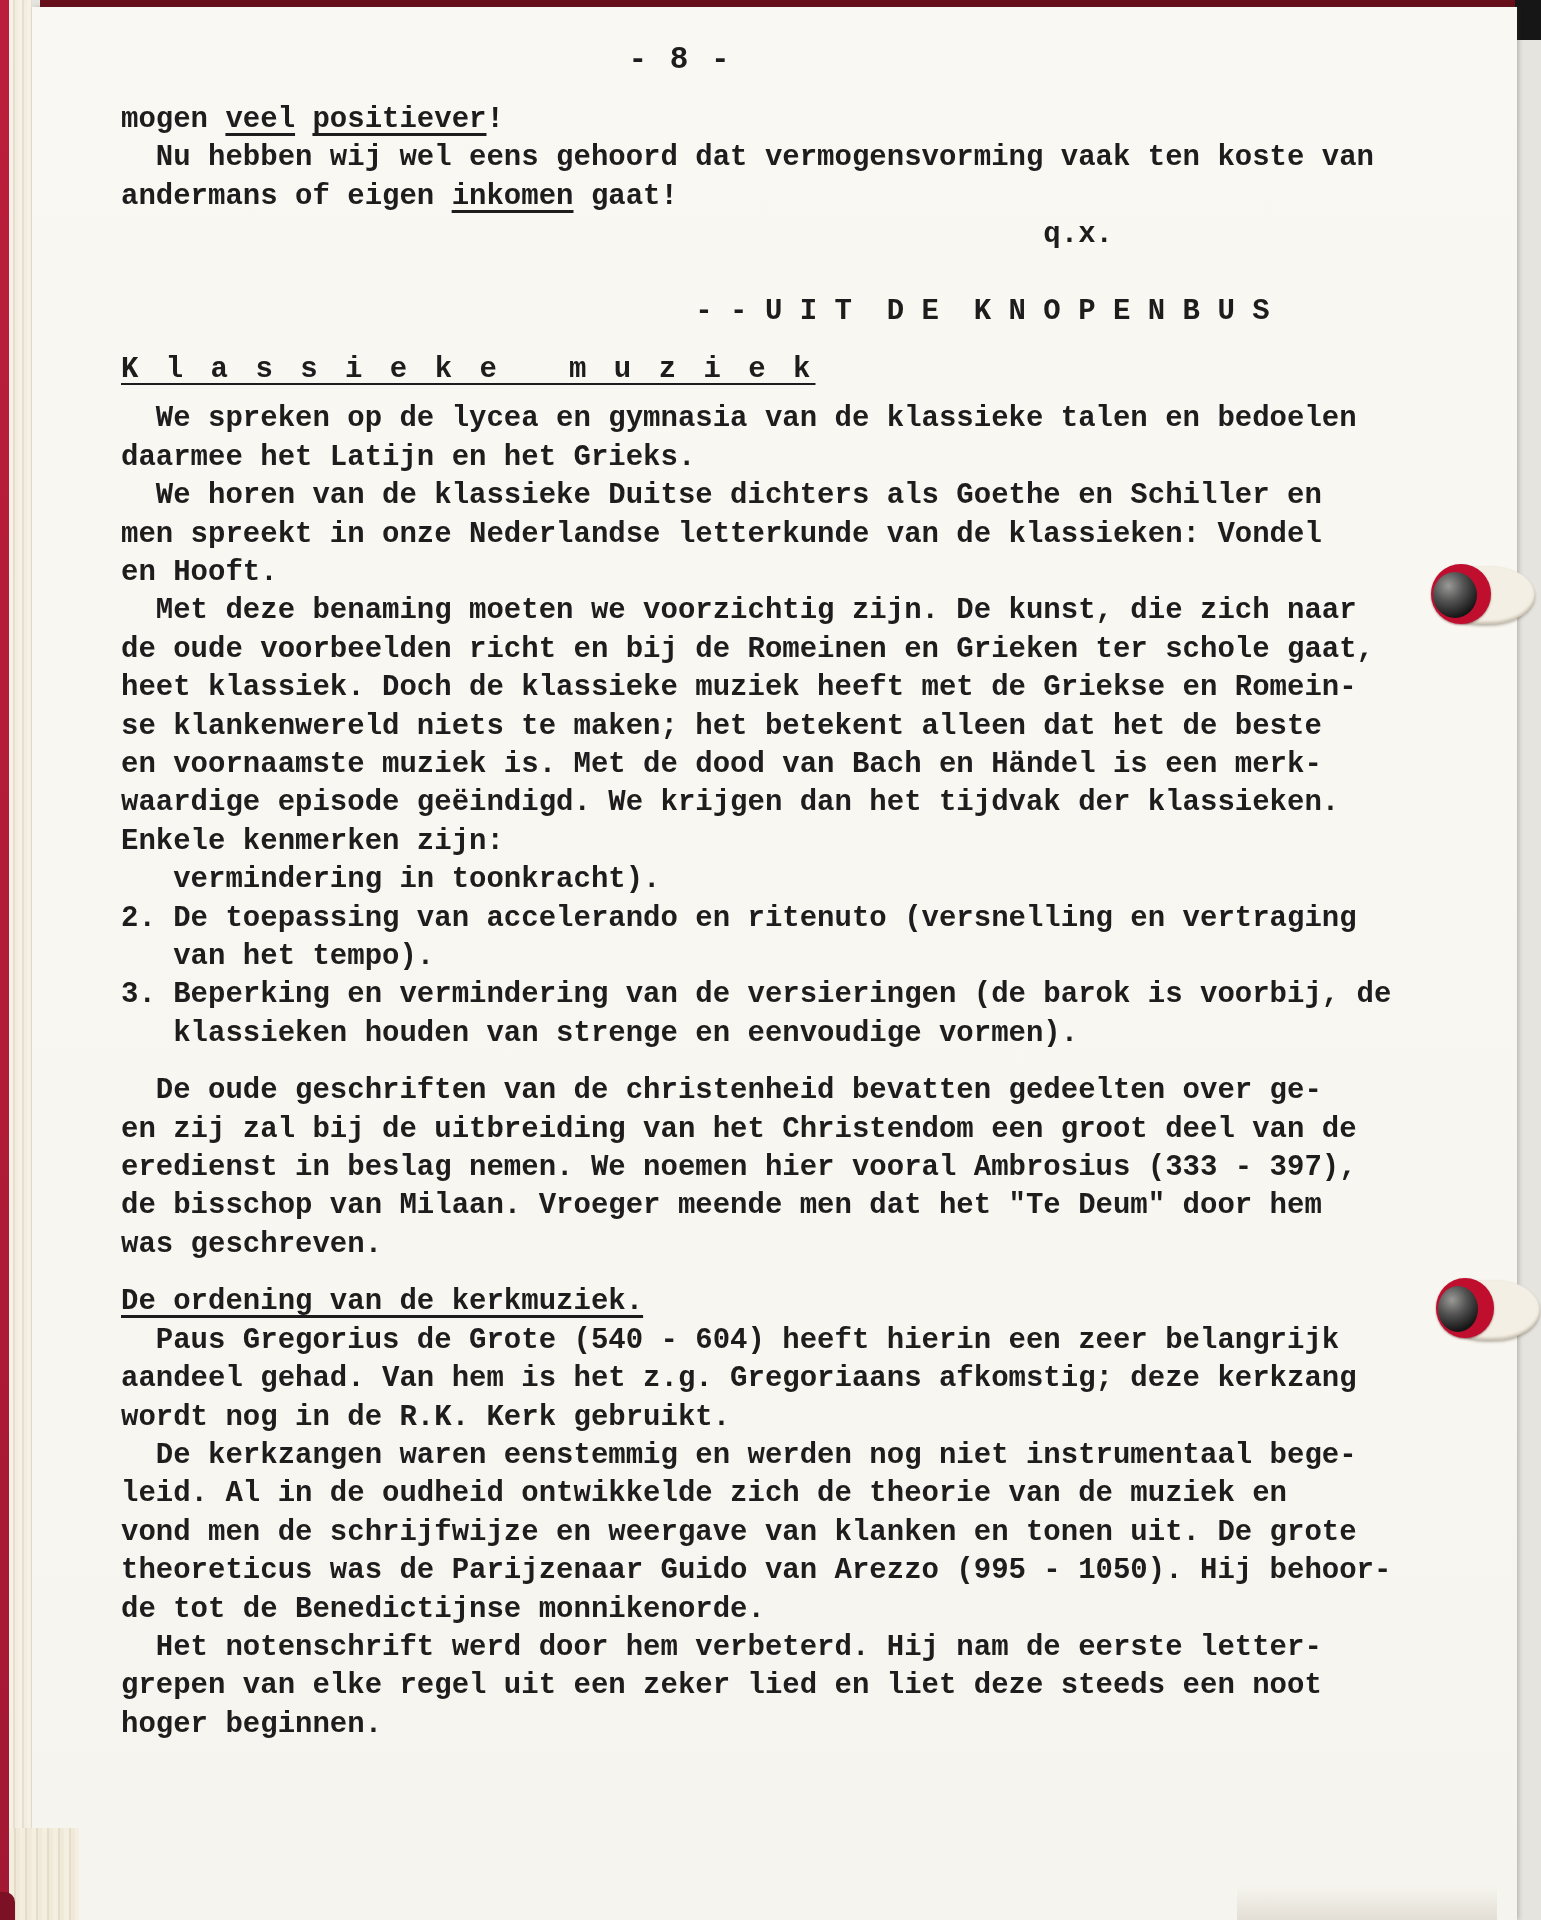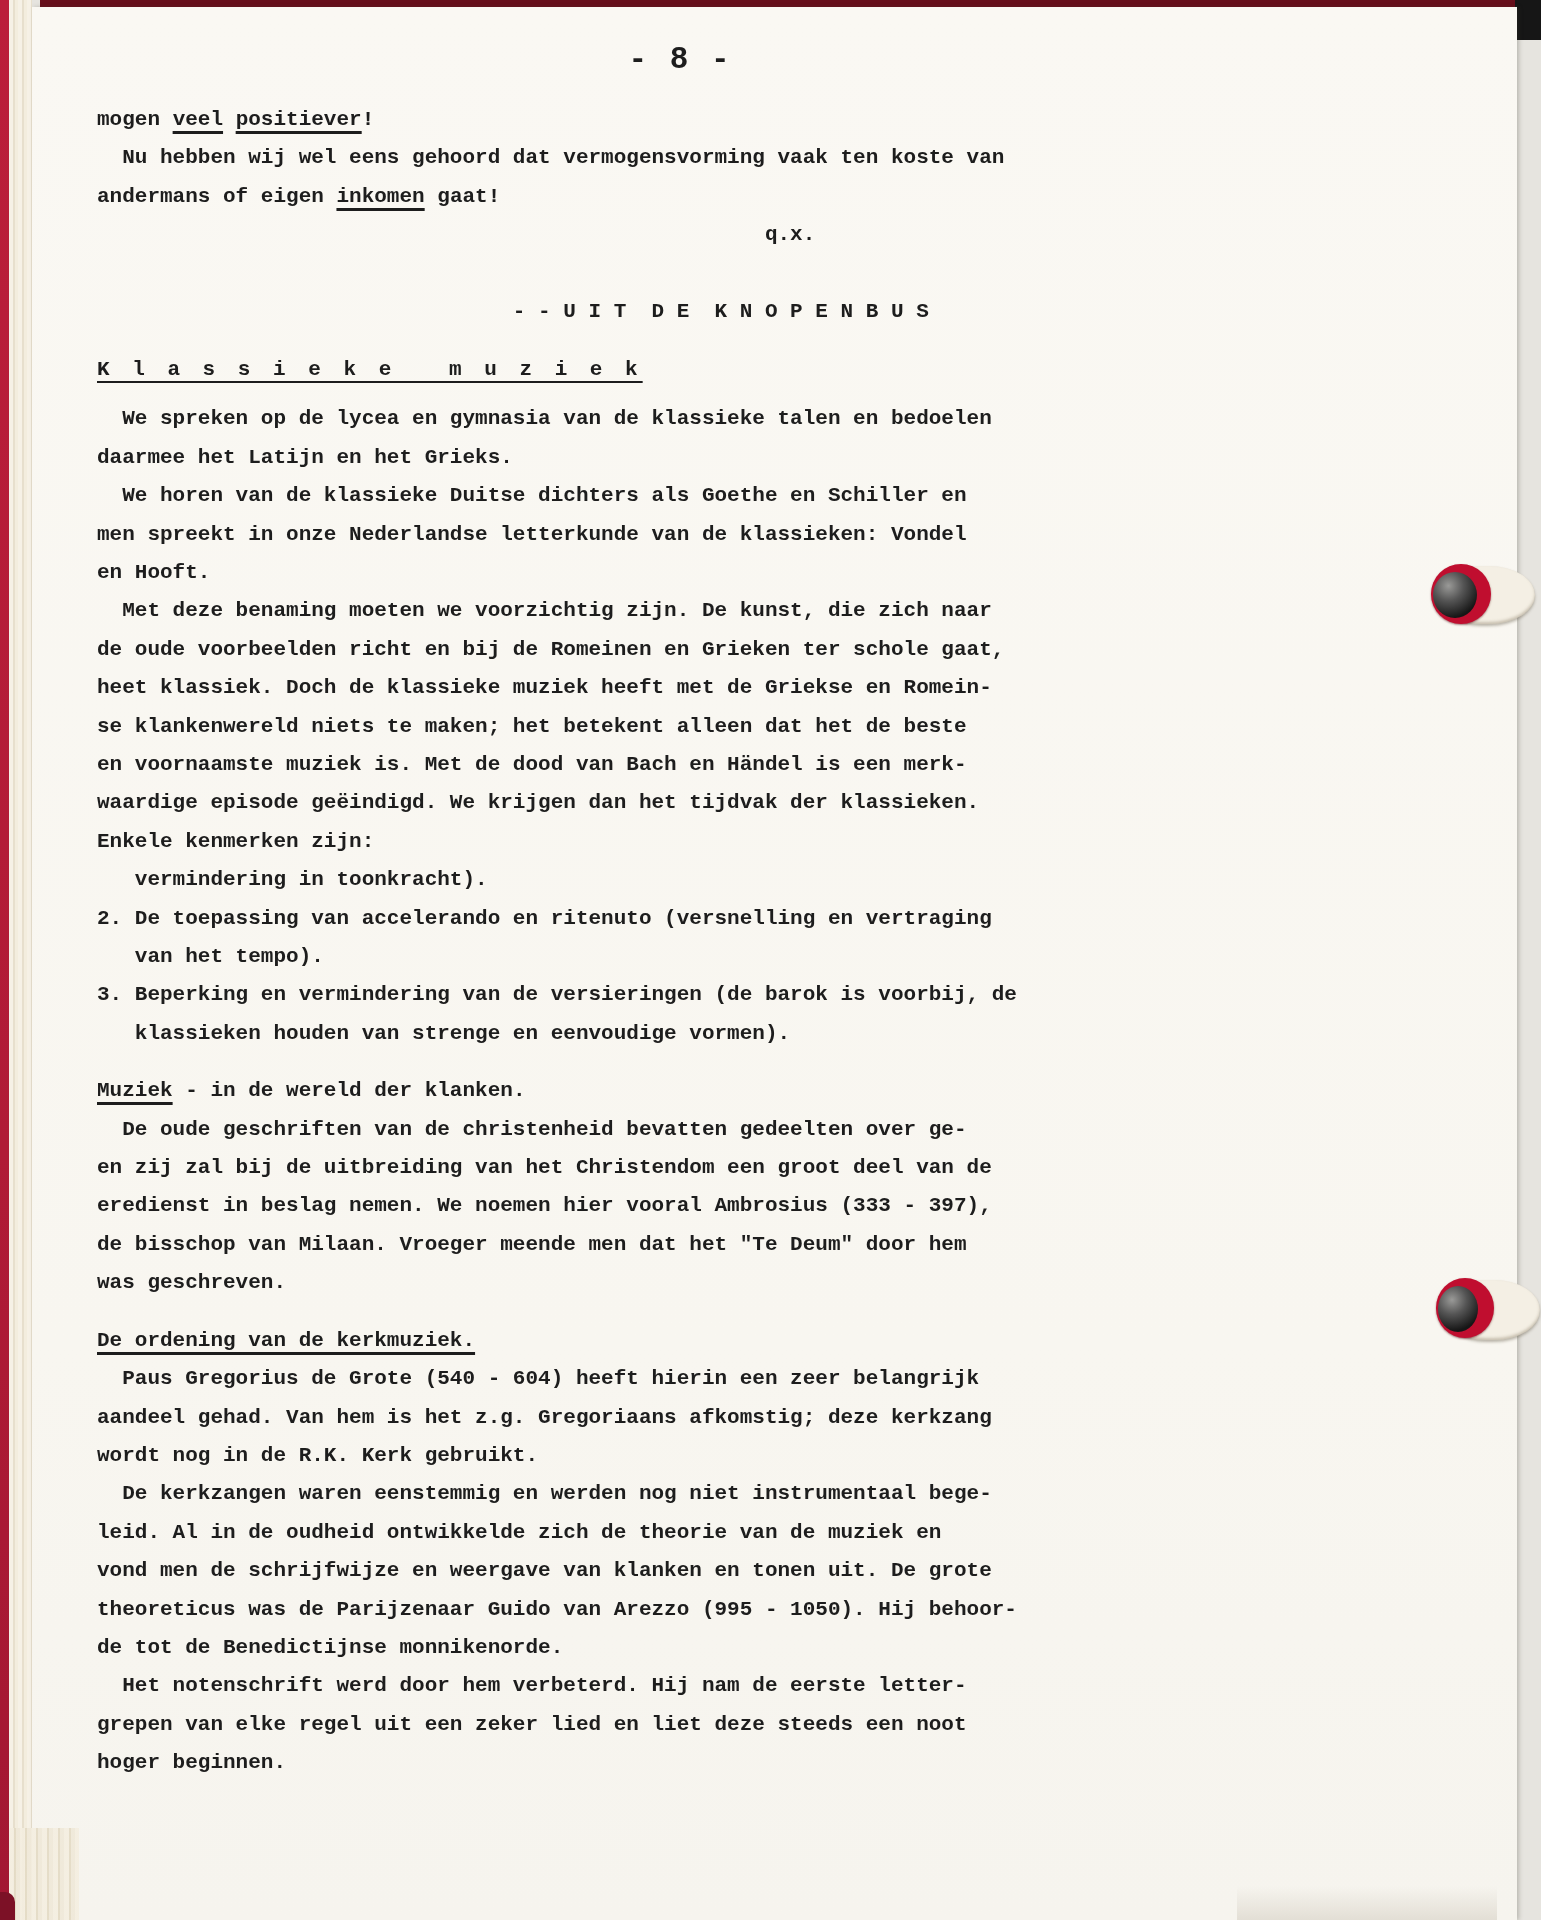--- a/index.html
+++ b/index.html
@@ -11,22 +11,22 @@
   .edge-strip{position:absolute;left:9px;top:0;width:23px;height:1920px;
          background:repeating-linear-gradient(90deg,#f6f1e6 0 4px,#e7dfcd 4px 6px,#f3edde 6px 9px);}
   .top-bar{position:absolute;left:40px;top:0;width:1501px;height:7px;background:#670f1b;}
   .top-right-black{position:absolute;right:0;top:0;width:26px;height:40px;background:#161616;}
   
   .page{position:absolute;left:32px;top:7px;width:1485px;height:1913px;
         background:linear-gradient(180deg,#faf8f3 0%,#f8f6f0 70%,#f6f4ee 100%);
         box-shadow:2px 0 4px rgba(60,55,45,.25);}
   .page-number{position:absolute;left:498px;top:35px;width:300px;text-align:center;
         font-size:31px;font-weight:bold;color:#1d1d1d;letter-spacing:2px;}
-  .textblock{position:absolute;left:65px;top:94px;width:1404px;color:#1d1d1d;
-        font-size:21px;font-weight:bold;line-height:38.4px;}
+  .textblock{position:absolute;left:89px;top:94px;width:1404px;color:#1d1d1d;
+        font-size:29px;font-weight:bold;line-height:38.4px;}
   .line{white-space:pre;height:38.4px;}
   .gapline{width:100%;}
   .u1{text-decoration:underline;text-decoration-thickness:3px;text-underline-offset:6px;}
   .u2{text-decoration-style:dashed;text-decoration-thickness:4px;text-underline-offset:8px;}
   .ls{letter-spacing:5px;text-decoration:underline;}
   
   .hole{position:absolute;}
   .hole .clip{position:absolute;background:#f4efe4;border-radius:50%;
         box-shadow:0 2px 3px rgba(90,80,60,.4), inset 0 -2px 3px rgba(120,105,80,.35);}
   .hole .ring{position:absolute;border-radius:50%;background:#c00e2f;
@@ -73,21 +73,20 @@
         <div class="line"><span>se klankenwereld niets te maken; het betekent alleen dat het de beste</span></div>
         <div class="line"><span>en voornaamste muziek is. Met de dood van Bach en Händel is een merk-</span></div>
         <div class="line"><span>waardige episode geëindigd. We krijgen dan het tijdvak der klassieken.</span></div>
         <div class="line"><span>Enkele kenmerken zijn:</span></div>
         <div class="line"><span>   vermindering in toonkracht).</span></div>
         <div class="line"><span>2. De toepassing van accelerando en ritenuto (versnelling en vertraging</span></div>
         <div class="line"><span>   van het tempo).</span></div>
         <div class="line"><span>3. Beperking en vermindering van de versieringen (de barok is voorbij, de</span></div>
         <div class="line"><span>   klassieken houden van strenge en eenvoudige vormen).</span></div>
         <div class="gapline" style="height: 19.2px;"></div>
-        <div class="line"><span class="u1">Muziek</span><span> - in de wereld der klanken.</span></div>
         <div class="line"><span>  De oude geschriften van de christenheid bevatten gedeelten over ge-</span></div>
         <div class="line"><span>en zij zal bij de uitbreiding van het Christendom een groot deel van de</span></div>
         <div class="line"><span>eredienst in beslag nemen. We noemen hier vooral Ambrosius (333 - 397),</span></div>
         <div class="line"><span>de bisschop van Milaan. Vroeger meende men dat het "Te Deum" door hem</span></div>
         <div class="line"><span>was geschreven.</span></div>
         <div class="gapline" style="height: 19.2px;"></div>
         <div class="line"><span class="u1">De ordening van de kerkmuziek.</span></div>
         <div class="line"><span>  Paus Gregorius de Grote (540 - 604) heeft hierin een zeer belangrijk</span></div>
         <div class="line"><span>aandeel gehad. Van hem is het z.g. Gregoriaans afkomstig; deze kerkzang</span></div>
         <div class="line"><span>wordt nog in de R.K. Kerk gebruikt.</span></div>

